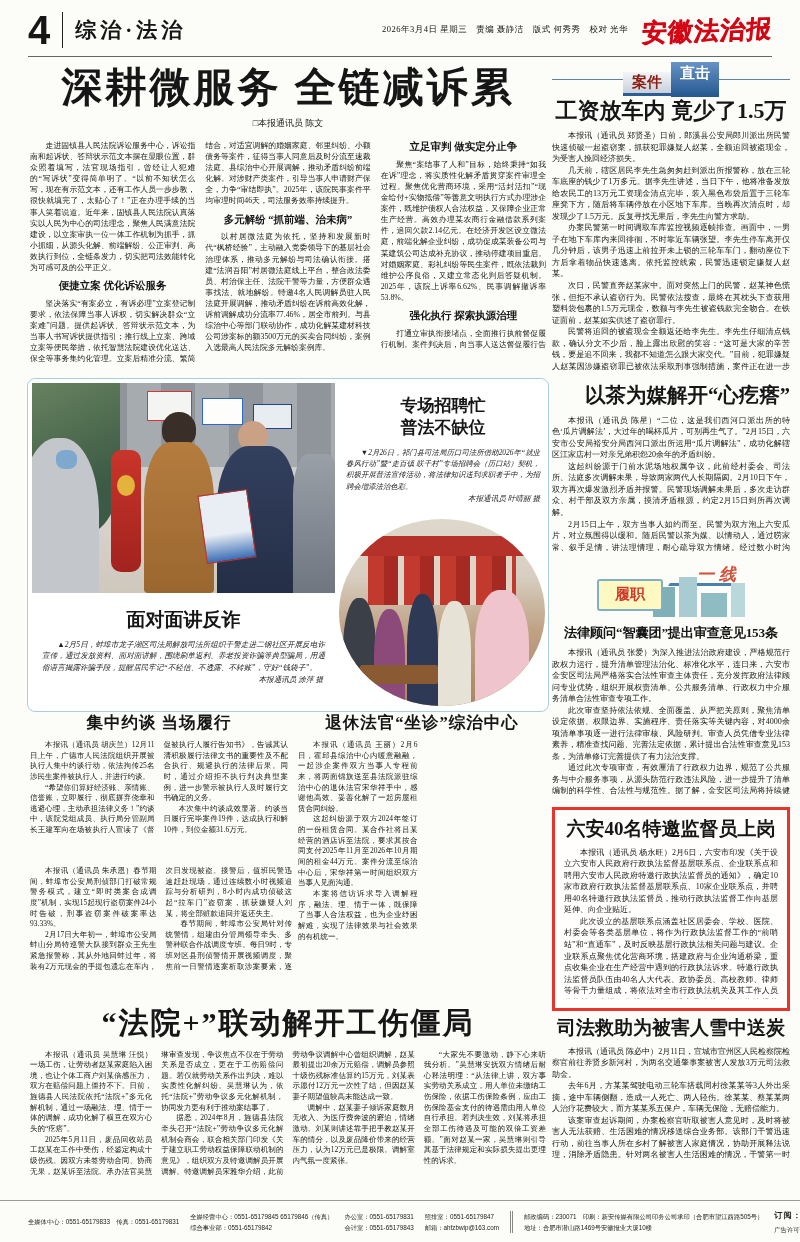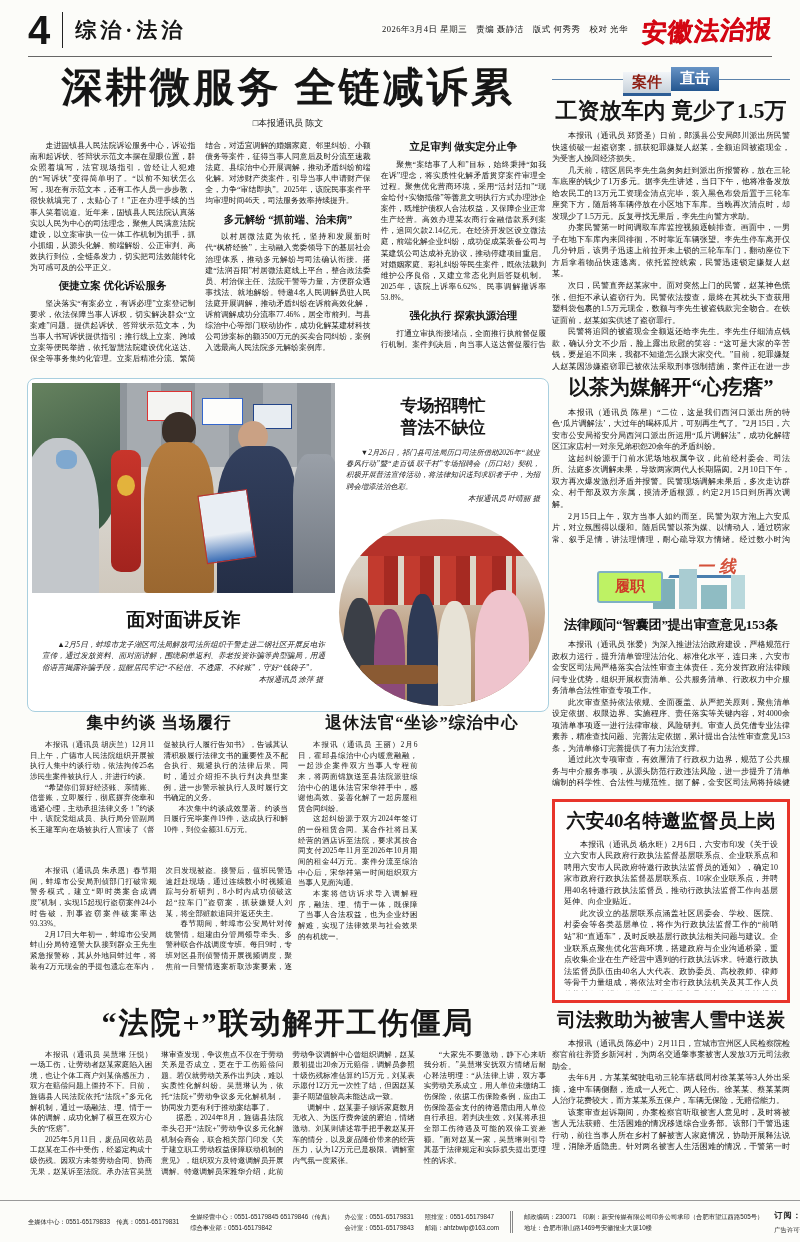--- a/index.html
+++ b/index.html
@@ -55,31 +55,31 @@
   .court-art{left:30px;top:1006px;width:516px;}
   .court-art .headline{font-size:30px;letter-spacing:2px;}
   .court-art .body{margin-top:9px;height:128px;column-count:4;column-gap:9px;font-size:7.5px;line-height:1.42;}
   
   .rail{position:absolute;left:552px;top:64px;width:238px;}
   .banner-case{display:flex;align-items:center;height:26px;margin:2px 0 6px;}
   .b-line{flex:1;height:1px;background:#5c82ab;}
   .b-left{padding:1px 9px;font-size:15px;font-weight:bold;color:#8e1d12;
           background:linear-gradient(180deg,#f2f5f8,#c7d1da);border-bottom:3px solid #2d5d95;
           font-family:"Liberation Sans",sans-serif;margin-top:9px;}
-  .b-right{padding:2px 9px 3px;font-size:15px;font-weight:bold;color:#fff;
+  .b-right{padding:2px 9px 14px;font-size:15px;font-weight:bold;color:#fff;
            background:linear-gradient(180deg,#6793c5,#24568f);font-family:"Liberation Sans",sans-serif;}
   .rail .headline.h-big{font-size:22px;}
   .rail .headline.h-mid{font-size:20.5px;}
   .rail .headline.h-small{font-size:13.2px;letter-spacing:-.2px;}
   .rail .body{font-size:8px;line-height:1.44;margin-top:7px;}
   .body-salary{height:240px;}
-  .tea-hd{margin-top:6px;}
+  .tea-hd{margin-top:14px;text-align:right;}
   .body-tea{height:138px;}
   .banner-duty{position:relative;width:152px;height:54px;margin:10px auto 4px;}
-  .bd-box{position:absolute;left:2px;bottom:6px;width:62px;height:28px;background:#bef264;
+  .bd-box{position:absolute;left:2px;bottom:6px;width:62px;height:28px;background:#fef9c3;
           border:2px solid #7fb0c4;border-radius:3px;display:flex;align-items:center;justify-content:center;
           font-size:15px;font-weight:bold;color:#cf3a28;font-family:"Liberation Sans",sans-serif;z-index:2;}
   .bd-line2{position:absolute;right:6px;top:0;font-size:17px;font-weight:bold;font-style:italic;
             color:#d4503a;letter-spacing:5px;z-index:2;}
   .bd-swoosh{position:absolute;right:4px;top:20px;width:74px;height:3px;background:#4a7fae;transform:skewX(-30deg);}
   .bd-bldg{position:absolute;bottom:0;background:#9cc3ca;}
   .advisor-hd{margin-top:8px;}
   .body-advisor{height:150px;}
   .redbox{border:3px solid #e8342a;margin-top:10px;padding:8px 9px 9px;background:#fffefd;}
   .redbox .headline{font-size:19px;}

